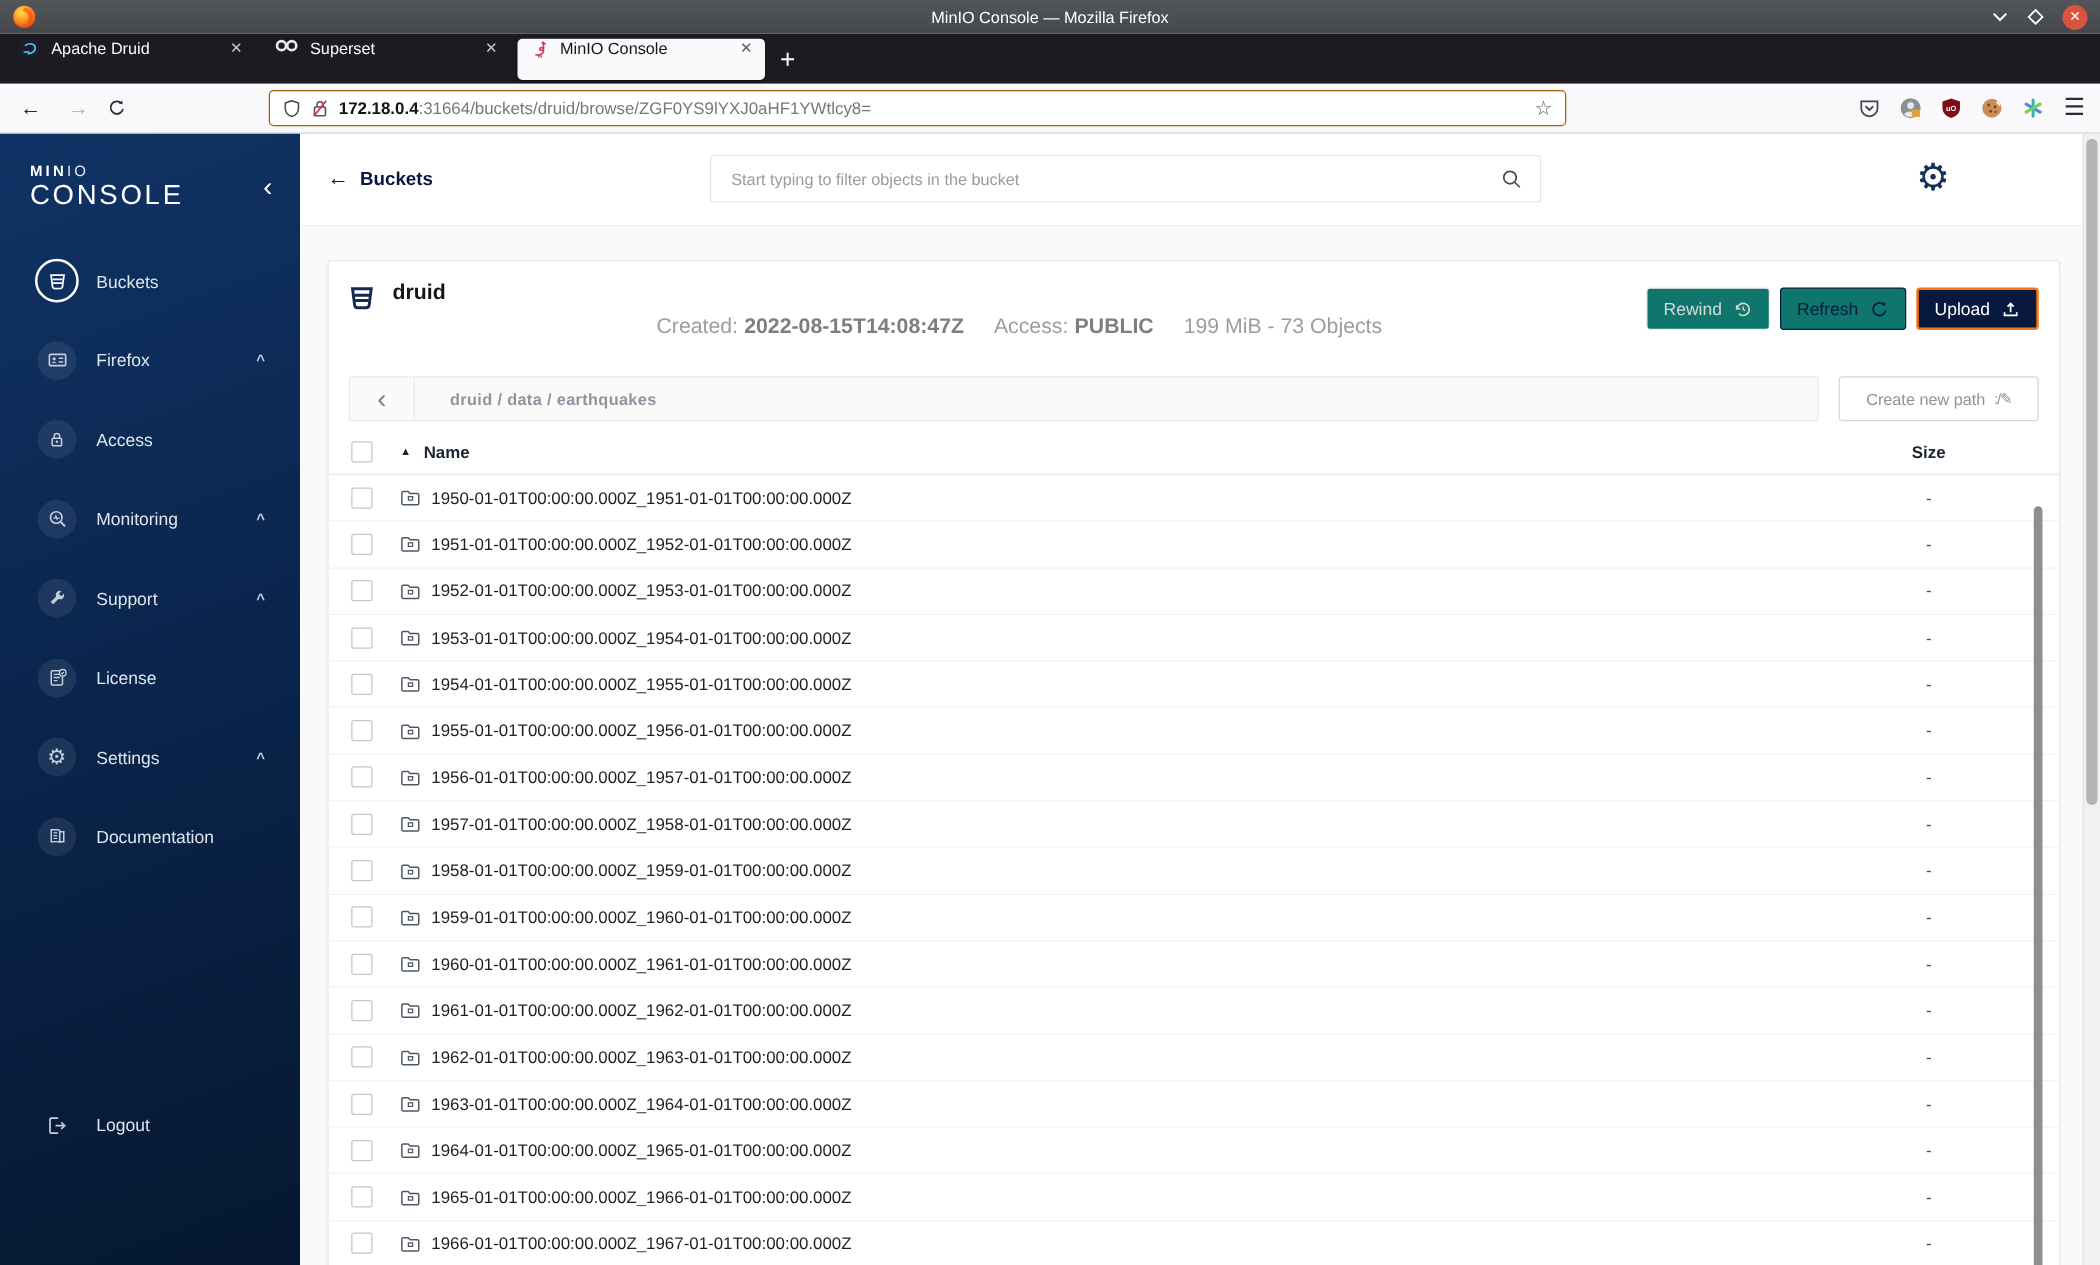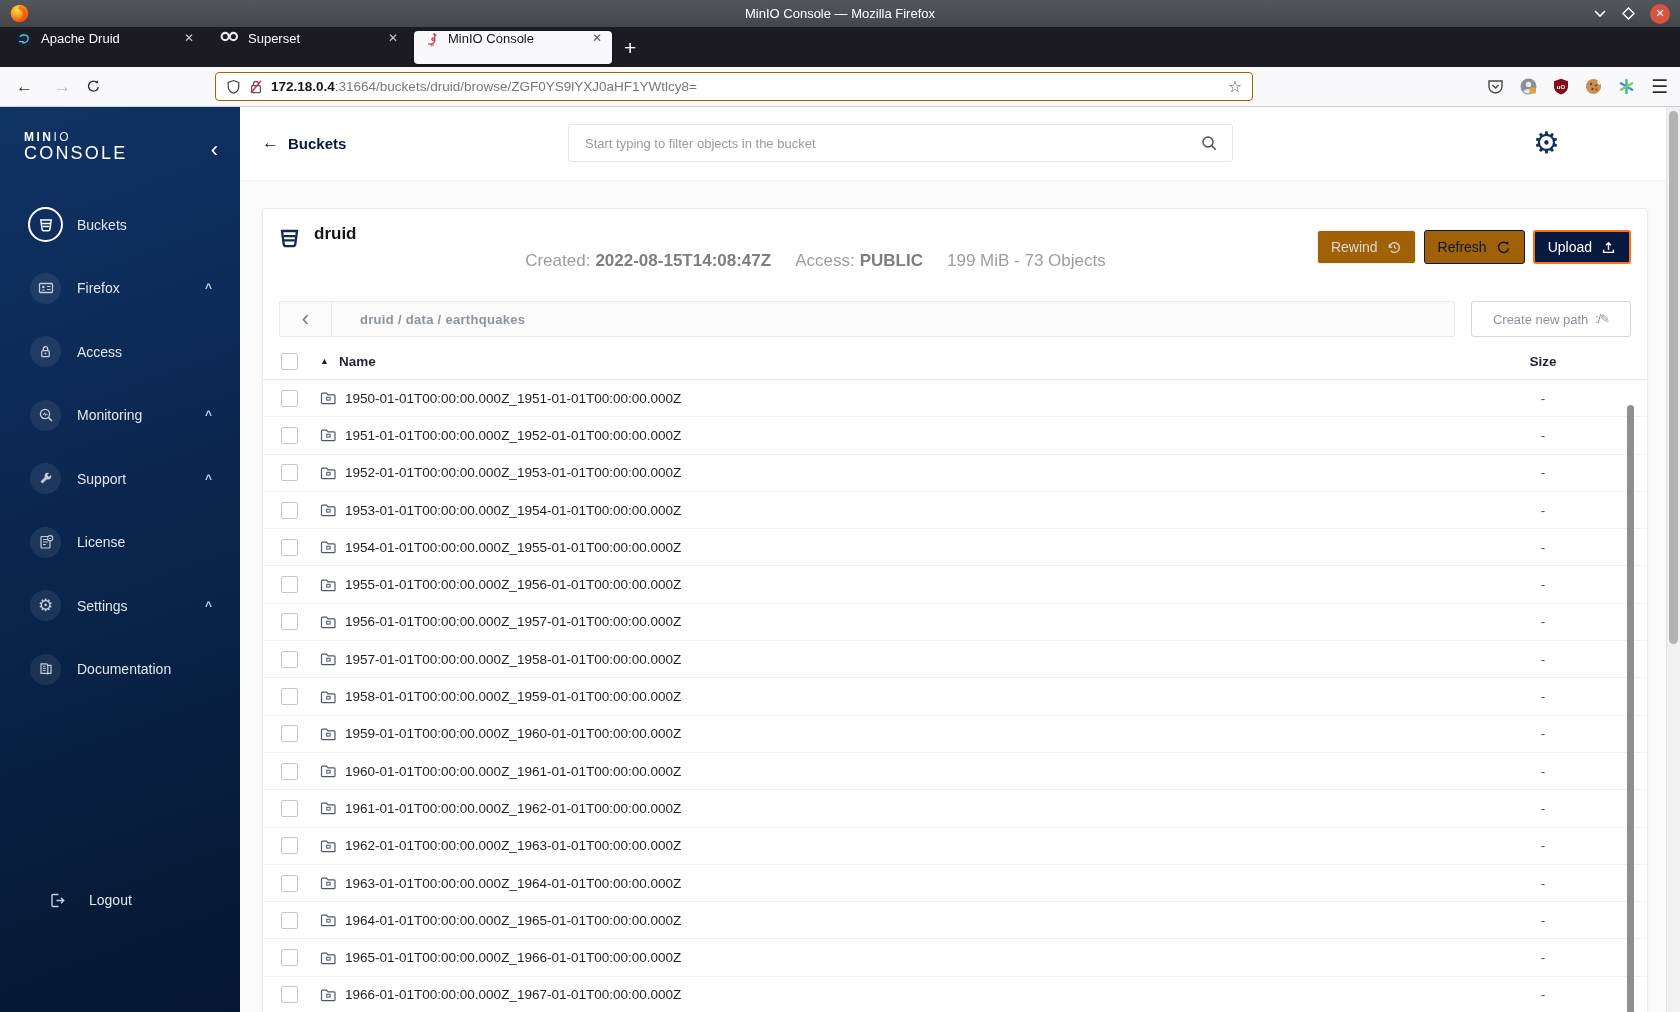--- a/index.html
+++ b/index.html
@@ -45,30 +45,30 @@
 
   
   .app{position:absolute;top:107px;left:0;right:0;bottom:0;display:flex;}
 
   
   .sidebar{width:240px;flex-shrink:0;position:relative;color:#dfe5ec;
     background:linear-gradient(160deg,#103365 0%,#0b2852 38%,#081f40 70%,#061831 100%);}
   .logo{position:absolute;top:24px;left:24px;line-height:1.05;color:#fff;}
   .logo-top{font-size:12px;letter-spacing:2.5px;}
   .logo-min{font-weight:800;} .logo-io{font-weight:300;opacity:.9;}
-  .logo-console{font-size:18px;font-weight:300;letter-spacing:2.2px;}
+  .logo-console{font-size:22px;font-weight:300;letter-spacing:2.2px;}
   .collapse-btn{position:absolute;top:32px;right:22px;color:#fff;font-size:22px;line-height:1;}
   .nav-items{position:absolute;top:86px;left:0;right:0;}
   .nav-item{display:flex;align-items:center;height:63.5px;padding-left:30px;position:relative;
     font-size:14px;cursor:pointer;color:#dfe5ec;}
   .nav-icon{width:31px;height:31px;border-radius:50%;background:rgba(255,255,255,.08);
     display:flex;align-items:center;justify-content:center;margin-right:16px;color:#c3cedd;flex-shrink:0;}
   .nav-item.active .nav-icon{width:35px;height:35px;background:transparent;border:2px solid #fff;color:#fff;margin-left:-2px;margin-right:14px;}
   .chev{position:absolute;right:28px;font-size:12px;font-weight:700;color:#c3cedd;}
-  .nav-item.logout{position:absolute;top:771px;left:0;right:0;height:44px;margin-left:12px;}
+  .nav-item.logout{position:absolute;top:771px;left:0;right:0;height:44px;}
   .gear-glyph{font-size:17px;line-height:1;}
 
   
   .content{flex:1;position:relative;background:#fafafa;overflow:hidden;}
   .content-header{position:absolute;top:0;left:0;right:0;height:74px;background:#fff;border-bottom:1px solid #f0f0f0;}
   .back-link{position:absolute;left:22px;top:26px;display:flex;align-items:center;gap:9px;
     color:#07193E;font-size:15px;font-weight:700;cursor:pointer;}
   .back-arrow{font-size:17px;font-weight:400;}
   .search-box{position:absolute;left:328px;top:17px;width:665px;height:38px;background:#fff;
     border:1px solid #e6e6e6;border-radius:3px;display:flex;align-items:center;padding:0 14px;}
@@ -83,21 +83,21 @@
   .bucket-head{display:flex;align-items:flex-start;padding:15px 16px;height:84px;}
   .bucket-icon{margin-top:4px;color:#13294e;}
   .bucket-info{margin-left:14px;flex:1;}
   .bucket-name{font-size:17px;font-weight:700;color:#161616;}
   .bucket-meta{margin-top:7px;font-size:17px;color:#9d9d9d;display:flex;align-items:center;justify-content:center;}
   .meta-label{margin-right:5px;}
   .meta-value{font-weight:700;color:#7e7e7e;margin-right:24px;}
   .bucket-stats{color:#9d9d9d;}
   .bucket-actions{display:flex;gap:8px;margin-top:6px;}
   .btn{height:34px;border-radius:3px;font-size:14px;display:flex;align-items:center;
-    justify-content:center;gap:9px;padding:0 13px;background:#a16207;cursor:pointer;white-space:nowrap;}
+    justify-content:center;gap:9px;padding:0 13px;background:#0f766e;cursor:pointer;white-space:nowrap;}
   .btn-rewind{border:1px solid #ececec;color:#d8d8d8;cursor:default;}
   .btn-refresh{border:1px solid #07193E;color:#07193E;}
   .btn-upload{background:#07193E;border:2px solid #f97316;color:#fff;}
 
   
   .browse-bar{display:flex;margin:8px 16px 0;gap:16px;height:36px;}
   .crumb-box{flex:1;border:1px solid #eaeaea;background:#fafafa;border-radius:2px;
     display:flex;align-items:center;overflow:hidden;}
   .crumb-back{width:52px;height:100%;border-right:1px solid #eaeaea;display:flex;
     align-items:center;justify-content:center;color:#7e7e7e;font-size:22px;cursor:pointer;}

